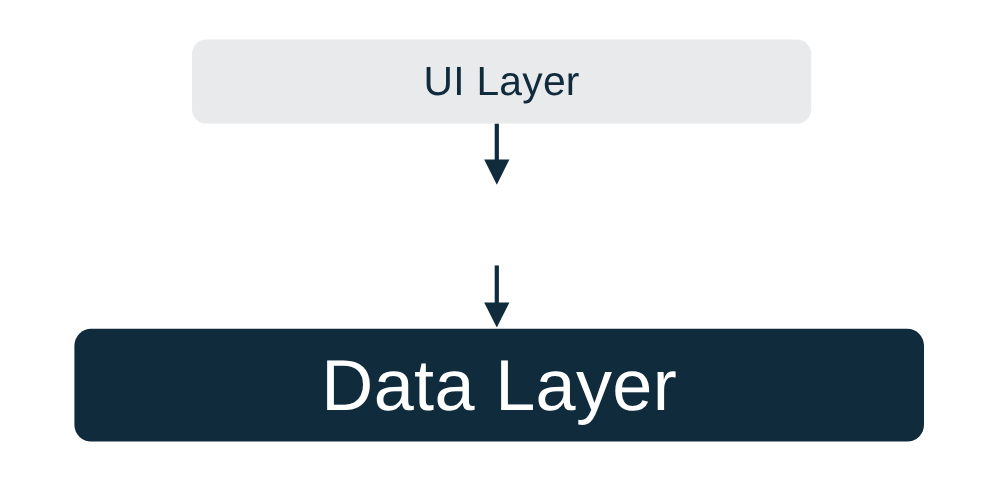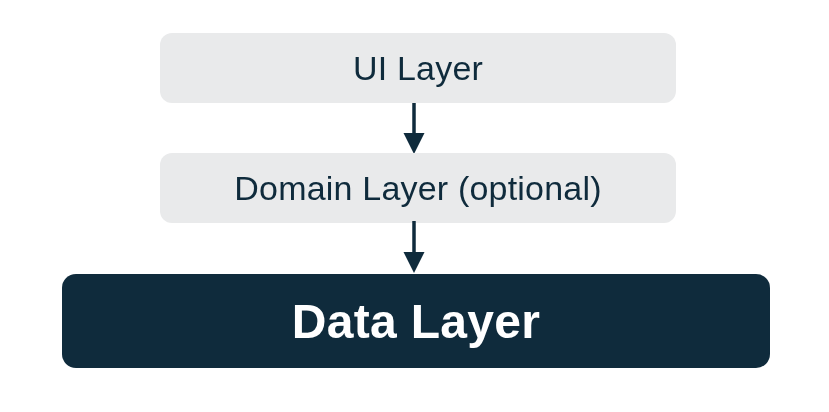--- a/index.html
+++ b/index.html
@@ -42,22 +42,22 @@
   .node-ui     { top: 33px; }
   .node-domain { top: 153px; }
   .node-dark {
     left: 62px;
     top: 274px;
     width: 708px;
     height: 94px;
     background: var(--navy);
     border-radius: 14px;
     color: var(--white);
-    font-size: 48px;
-    font-weight: 700;
+    font-size: 60px;
+    font-weight: 400;
     letter-spacing: 0.3px;
   }
   .arrow {
     position: absolute;
     left: 402px;
     width: 24px;
     display: block;
   }
   .arrow-1 { top: 103px; height: 51px; }
   .arrow-2 { top: 221px; height: 52px; }
@@ -71,23 +71,20 @@
 
   <div class="node node-light node-ui">
     <span>UI Layer</span>
   </div>
 
   <svg class="arrow arrow-1" viewBox="0 0 24 51" aria-hidden="true">
     <line x1="12" y1="0" x2="12" y2="34"></line>
     <polygon points="1.5,30 22.5,30 12,51"></polygon>
   </svg>
 
-  <div class="node node-light node-domain">
-    <span>Domain Layer (optional)</span>
-  </div>
 
   <svg class="arrow arrow-2" viewBox="0 0 24 52" aria-hidden="true">
     <line x1="12" y1="0" x2="12" y2="35"></line>
     <polygon points="1.5,31 22.5,31 12,52"></polygon>
   </svg>
 
   <div class="node node-dark">
     <span>Data Layer</span>
   </div>
 

